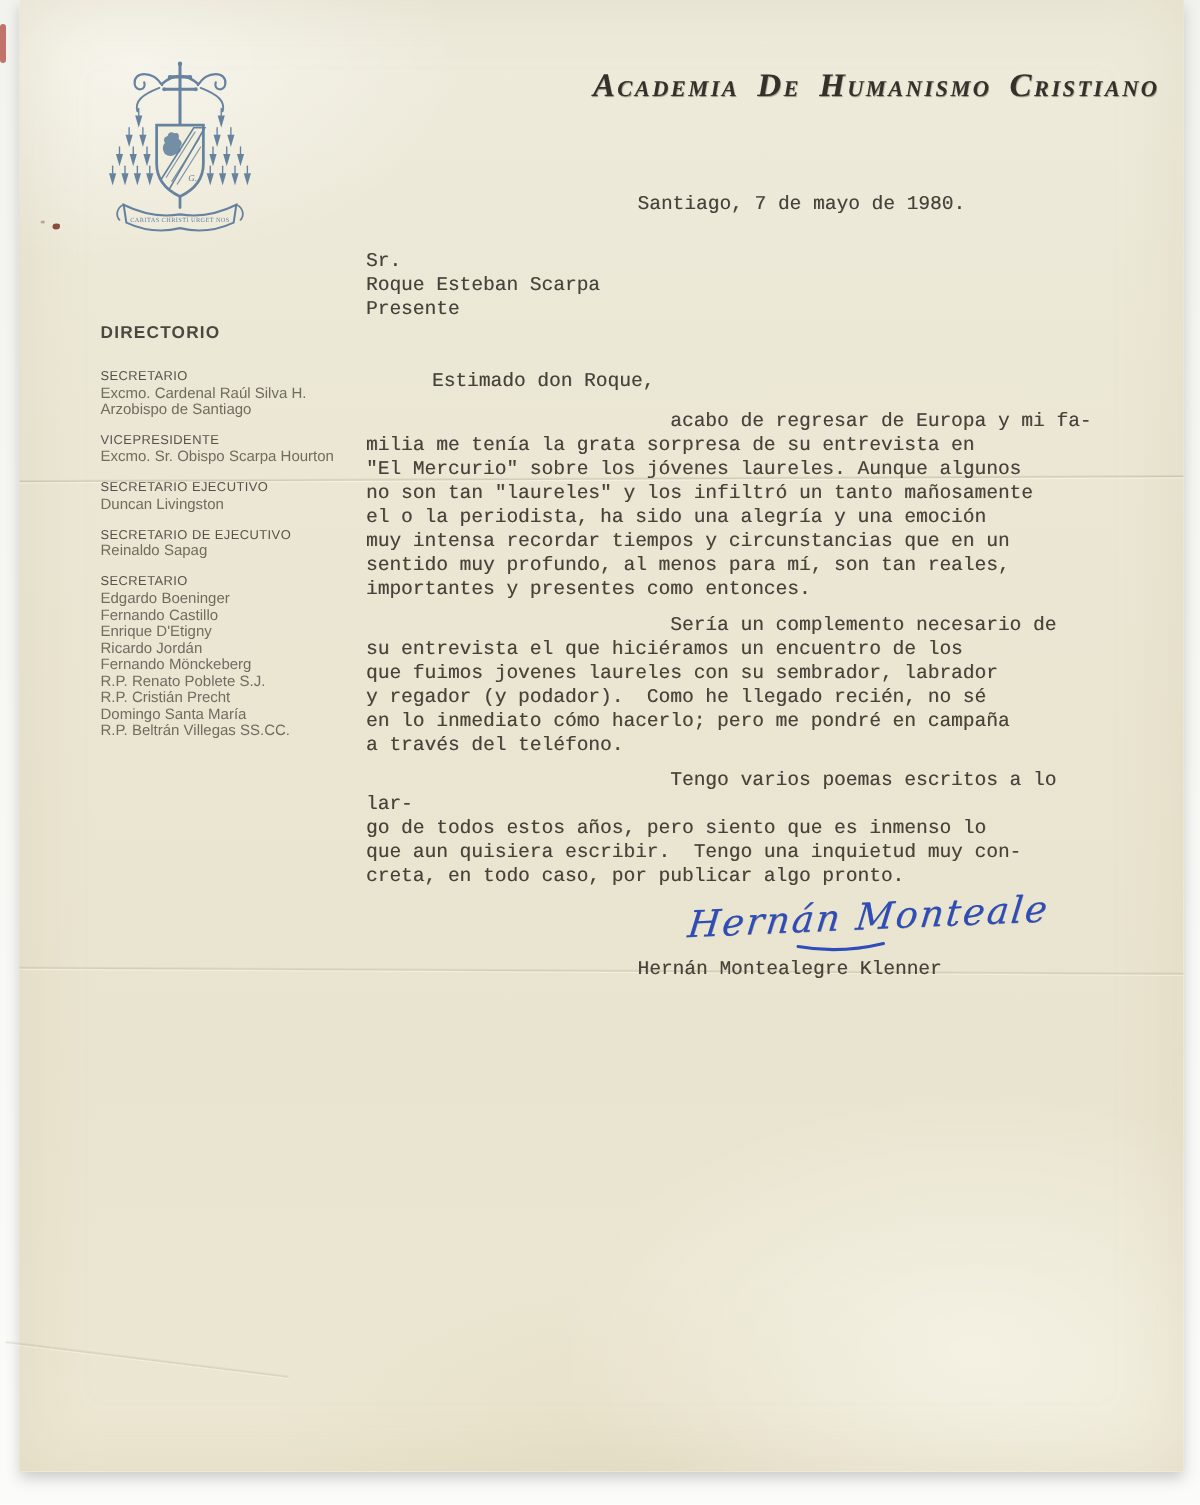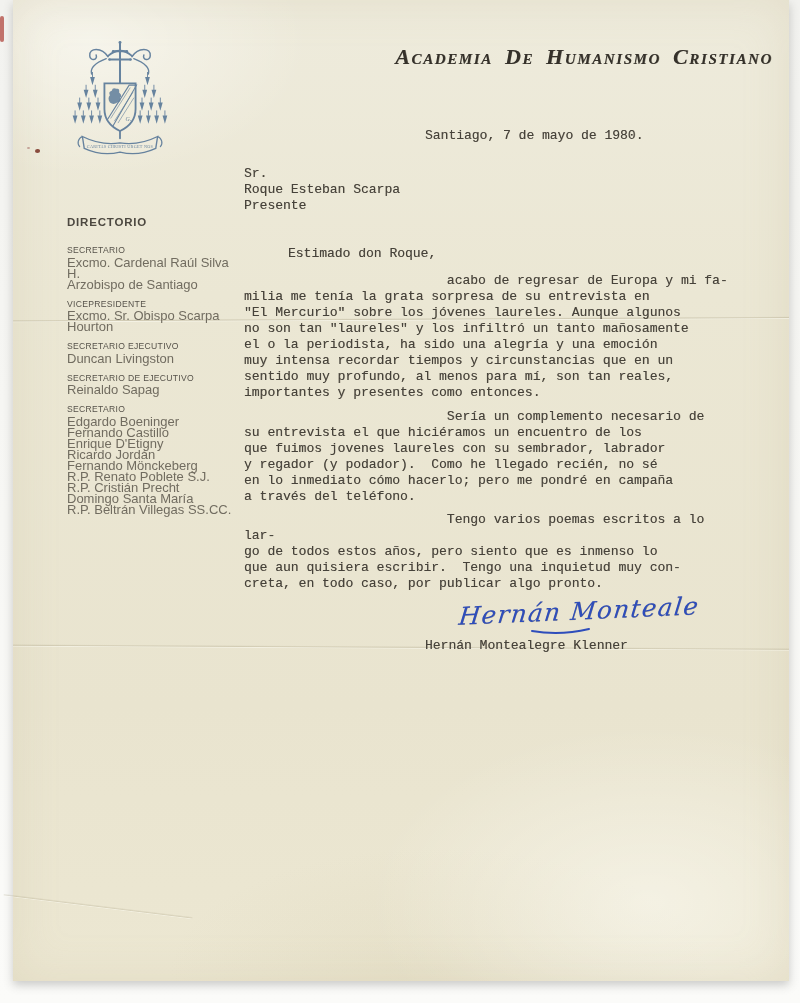--- a/index.html
+++ b/index.html
@@ -44,21 +44,21 @@
     color:var(--print-ink);text-shadow:.4px .4px .5px rgba(50,46,38,.45);
   }
   .crest{position:absolute;left:52px;top:36px;width:110px;height:124px;opacity:.92;}
   .crest text{font-family:"Liberation Serif",serif;}
 
   
   .directory{position:absolute;left:54px;top:216px;width:170px;color:var(--sidebar-ink);}
   .dir-title{font-size:11.5px;font-weight:bold;letter-spacing:.8px;color:#4c4840;margin-bottom:17px;}
   .dir-group{margin-bottom:9px;}
   .dir-role{font-size:8.6px;letter-spacing:.3px;color:#56524a;margin-bottom:1.5px;}
-  .dir-names{font-size:13px;line-height:11px;color:#716c60;white-space:pre-line;}
+  .dir-names{font-size:10px;line-height:11px;color:#716c60;white-space:pre-line;}
 
   
   .letter-column{
     position:absolute;left:231px;top:128px;width:486px;
     font-family:"Liberation Mono",monospace;font-size:13px;line-height:16px;
     color:var(--typewriter-ink);text-shadow:.3px .3px .4px rgba(70,62,50,.45);
   }
   .date-line{margin-left:181px;white-space:pre;}
   .recipient{margin-top:22px;white-space:pre-line;}
   .salutation{margin-top:32px;margin-left:44px;}

